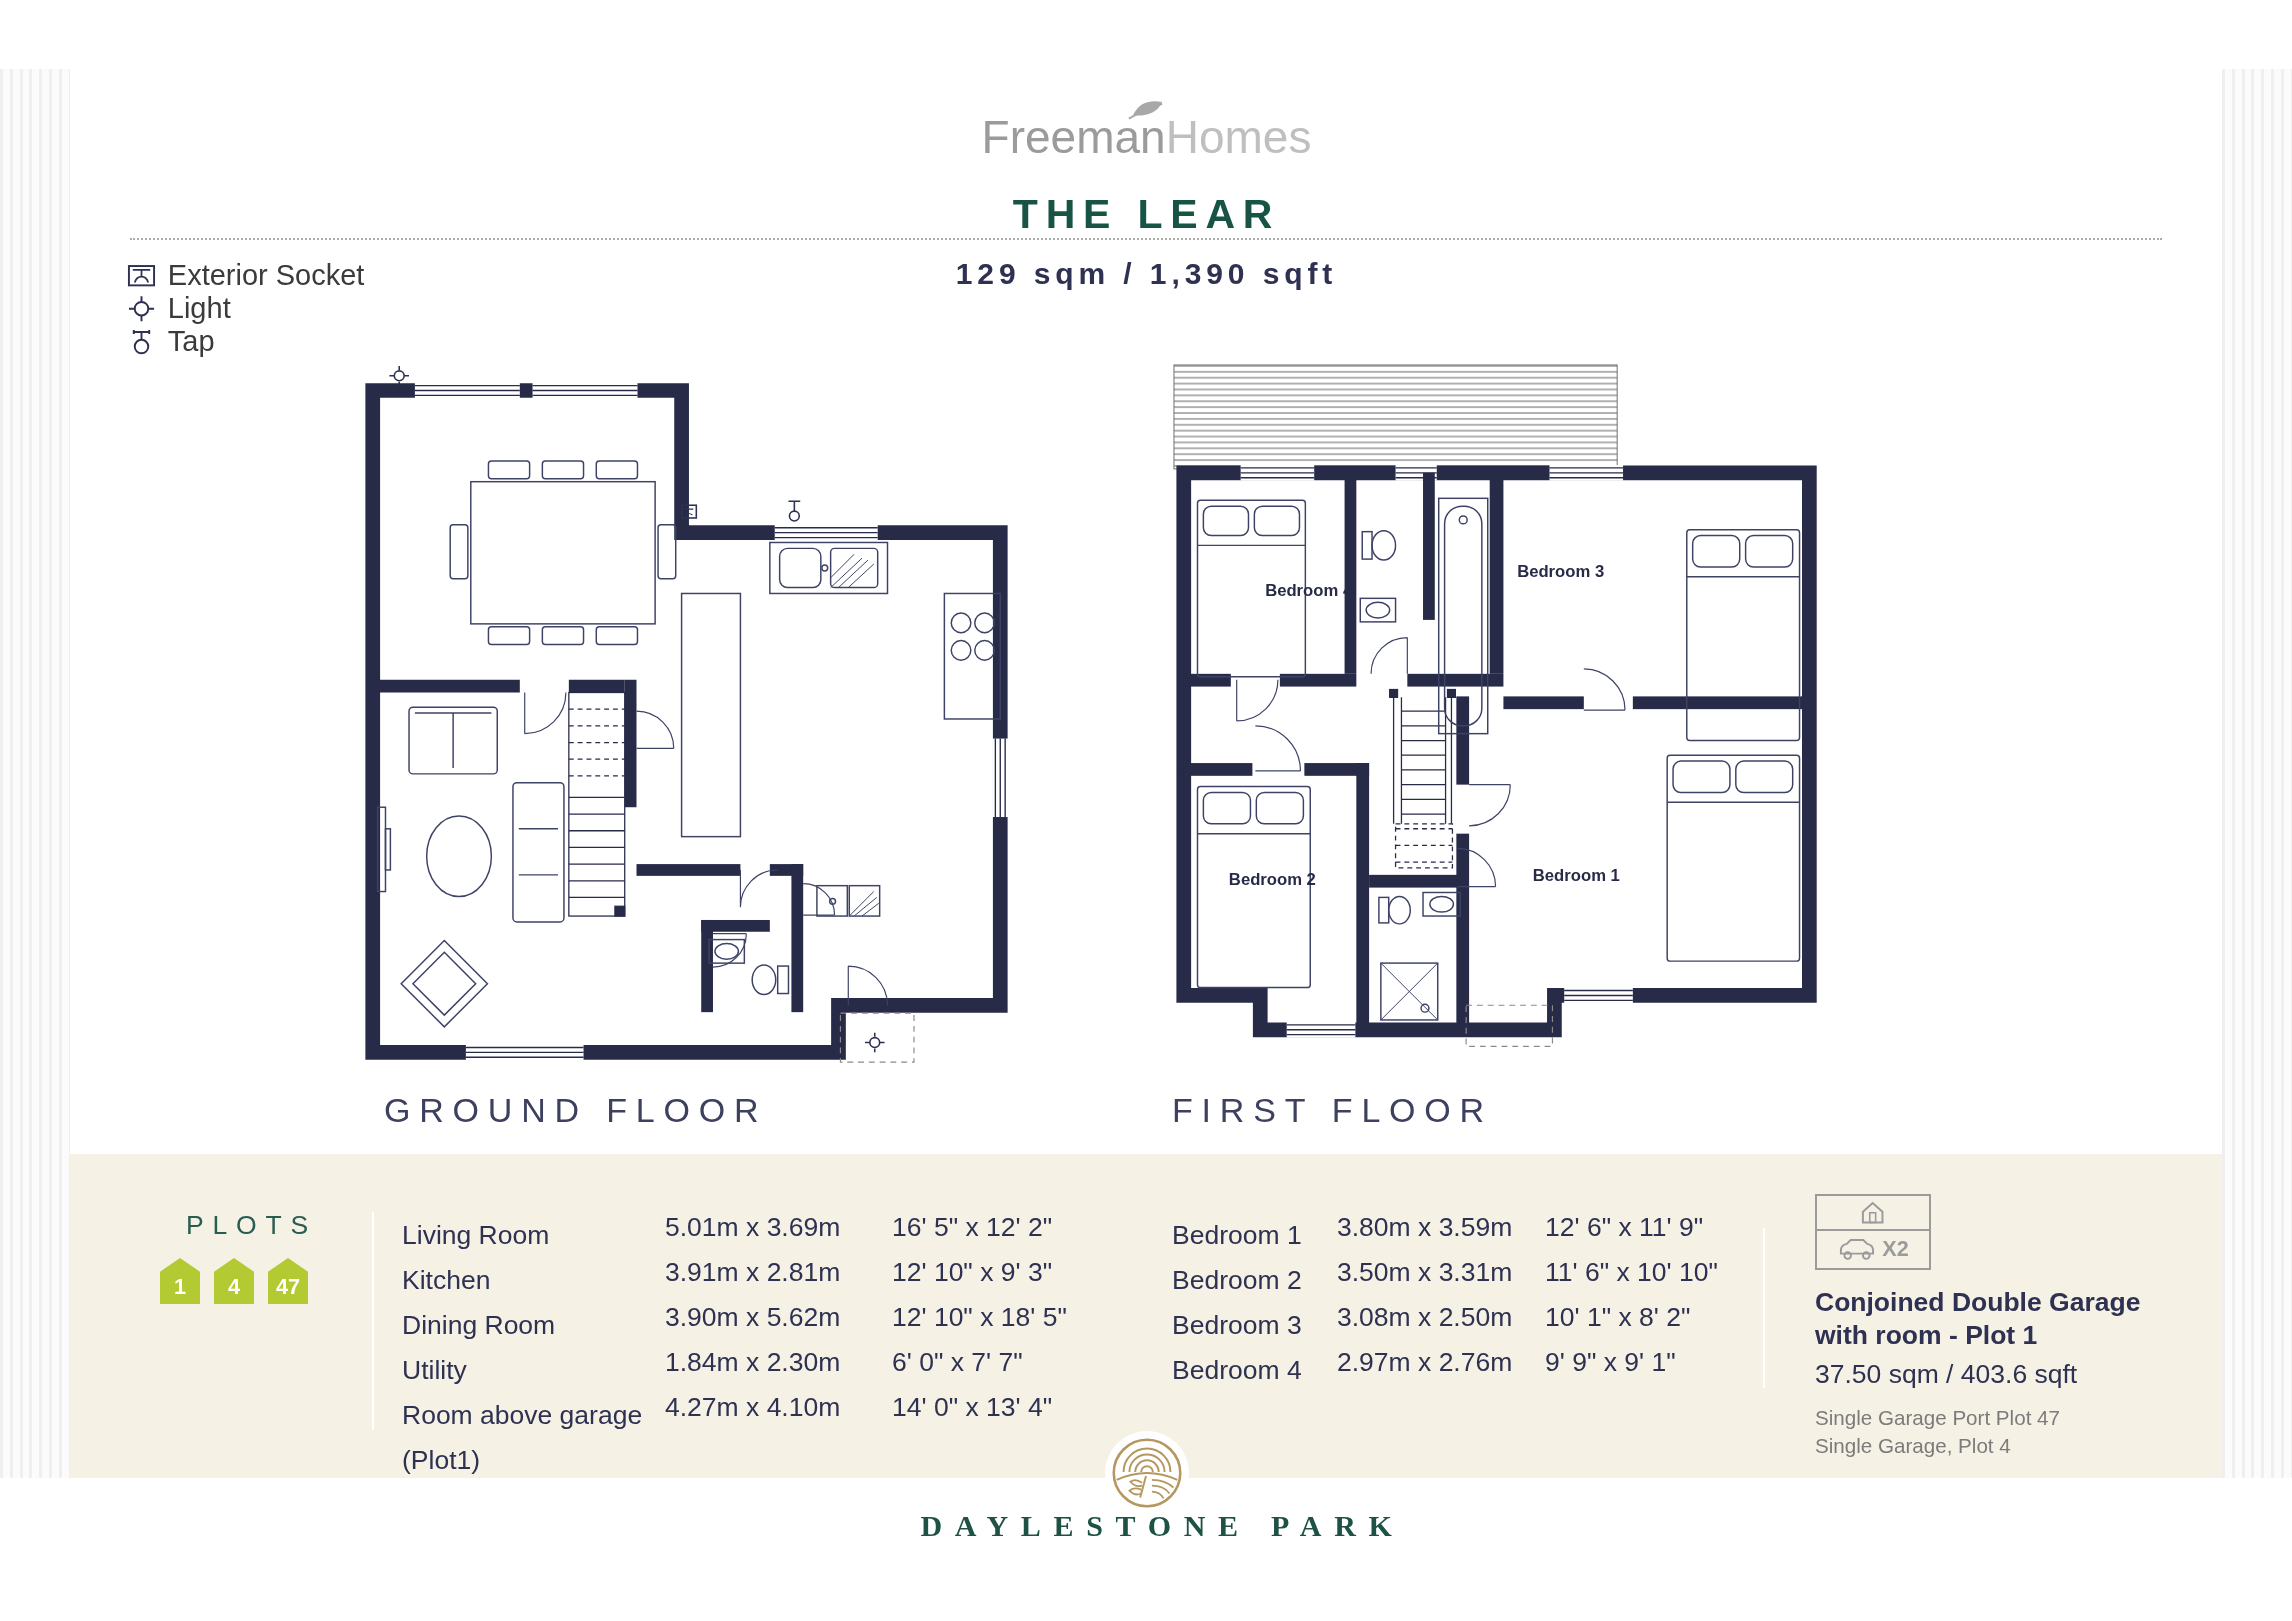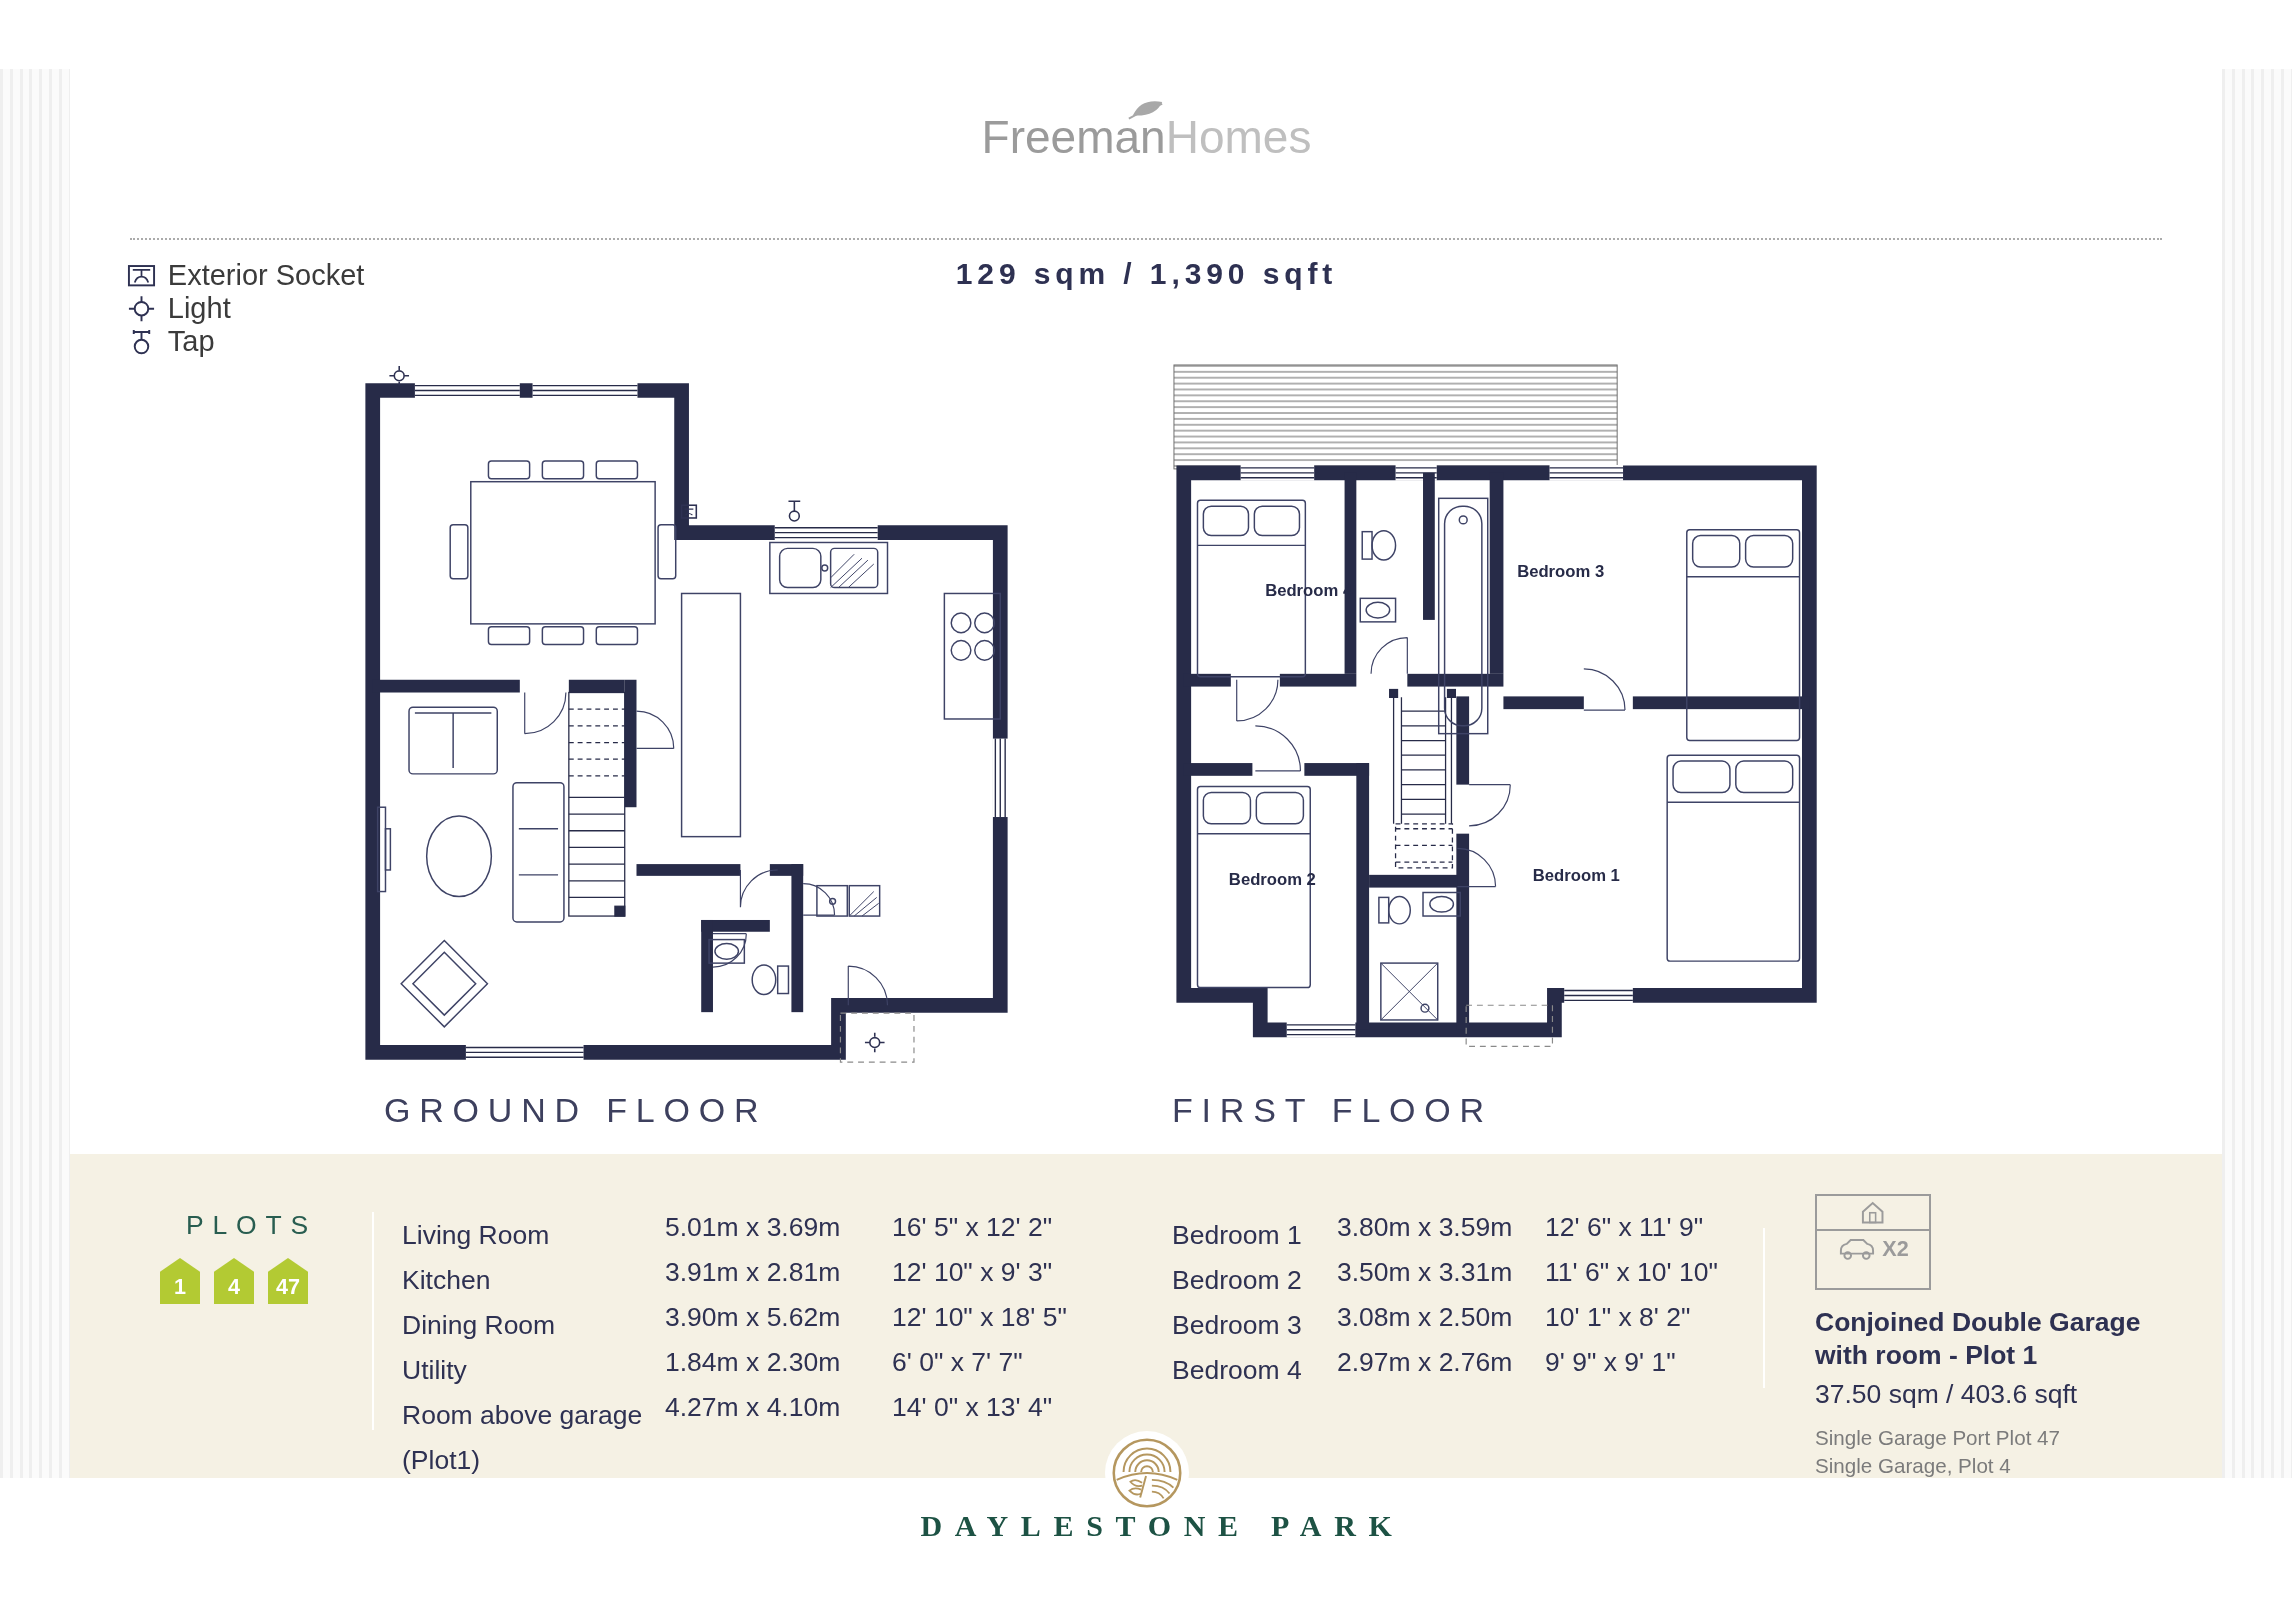--- a/index.html
+++ b/index.html
@@ -52,21 +52,21 @@
 
   .dims-table { position:absolute; display:grid; row-gap:0; color:#2e3152; }
   .dims-table .cell { font-size:26.5px; line-height:37px; white-space:nowrap; }
   .dims-table .name { font-weight:400;margin-top:8px; }
   .dims-table .imp  { font-weight:400; }
   .rooms-table    { left:402px;  top:1209px; grid-template-columns:263px 227px auto; }
   .bedrooms-table { left:1172px; top:1209px; grid-template-columns:165px 208px auto; }
 
   
   .garage { position:absolute; left:1815px; top:1194px; width:412px; }
-  .garage-iconbox { width:116px; height:96px; border:2.9px solid #9b9b9b; }
+  .garage-iconbox { width:116px; height:76px; border:2.9px solid #9b9b9b; }
   .garage-iconbox .cell { height:35px; display:flex; align-items:center;
                           justify-content:center; gap:5.9px; }
   .garage-iconbox .cell.top { border-bottom:2.9px solid #9b9b9b; }
   .garage-x2 { font-size:21.6px; font-weight:700; color:#9b9b9b; }
   .garage-title { margin-top:15.7px; font-size:26.5px; font-weight:700; color:#2e3152;
                   line-height:33px; }
   .garage-size  { margin-top:7.8px; font-size:26.5px; font-weight:500; color:#2e3152; }
   .garage-notes { margin-top:13.7px; font-size:20.6px; color:#7b7b7b; line-height:27.4px; }
 
   
@@ -90,20 +90,21 @@
   <div class="brand">
     <span class="brand-wrap">
       <svg class="brand-leaf" width="55" height="25.5" viewBox="0 0 56 26">
         <path d="M14,20 Q22,2 44,6 Q38,20 18,20 Z" fill="#a8a8a8"></path>
         <path d="M10,23 Q26,14 44,8" stroke="#a8a8a8" stroke-width="2" fill="none"></path>
       </svg>
       <span class="bold">Freeman</span><span class="light">Homes</span>
     </span>
   </div>
 
+  <div class="plan-title">THE LEAR</div>
   <div class="dotted-rule"></div>
   <div class="size-line">129 sqm / 1,390 sqft</div>
 
   <div class="legend">
     <div class="legend-row">
       <svg width="29" height="27.4" viewBox="0 0 30 28">
         <rect x="2" y="4" width="26" height="20" fill="none" stroke="#2e3152" stroke-width="2"></rect>
         <path d="M6,8 H24 M15,8 V15 M15,15 Q10,15 8,21 M15,15 Q20,15 22,21" fill="none" stroke="#2e3152" stroke-width="1.8"></path>
       </svg>
       <span class="legend-label">Exterior Socket</span>

